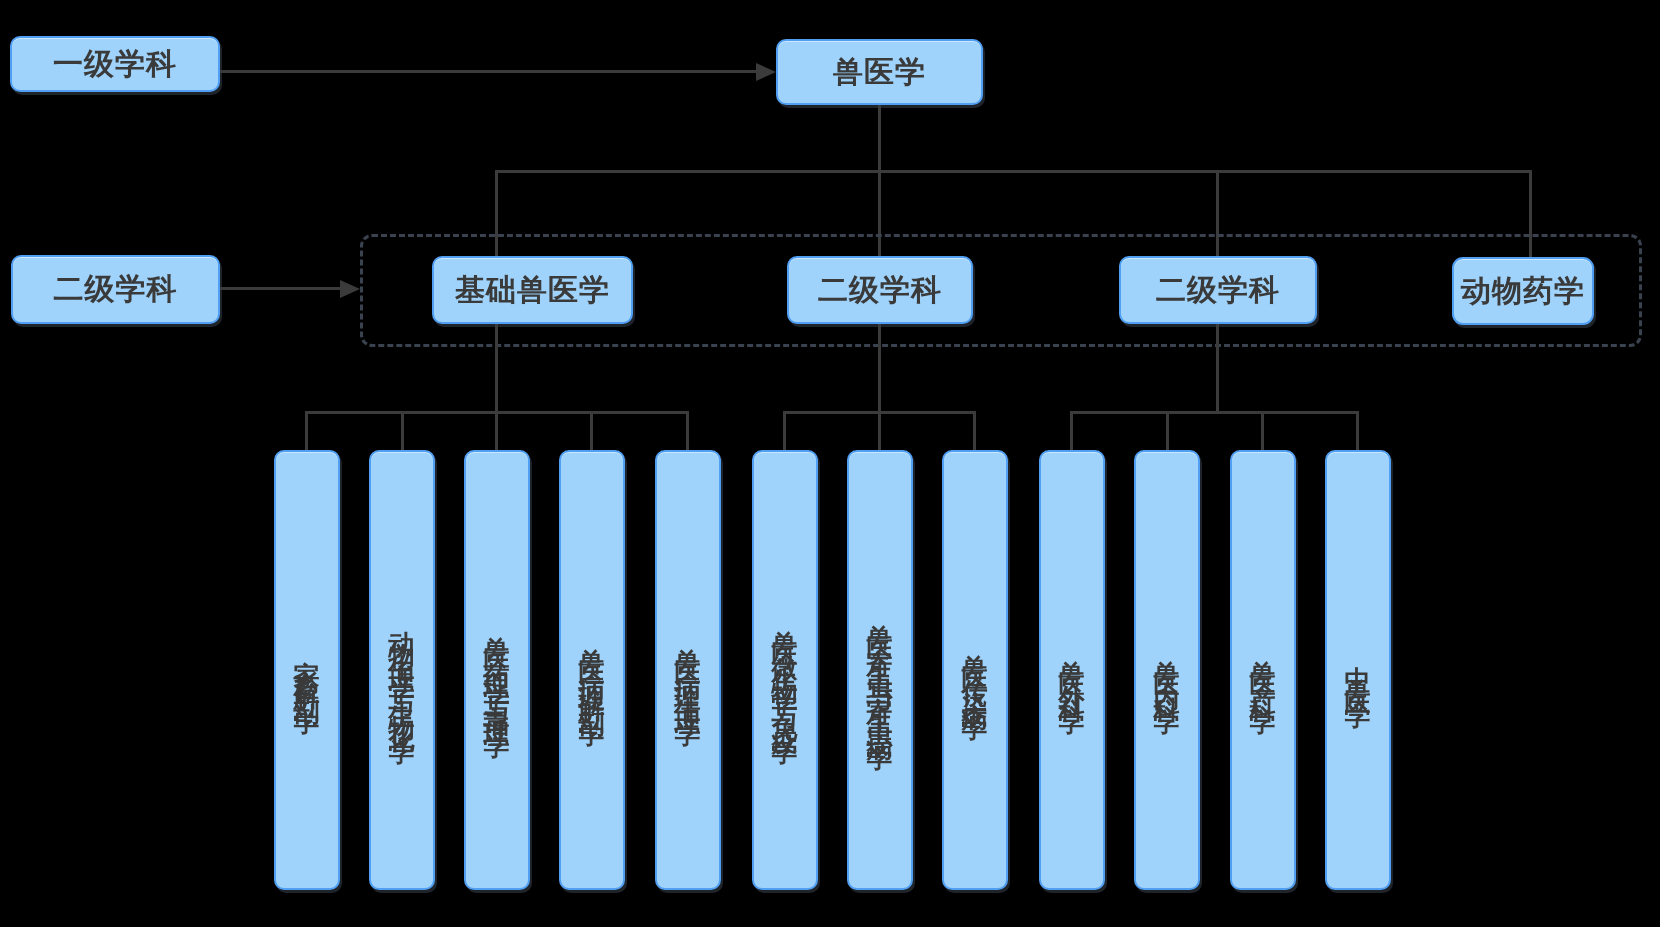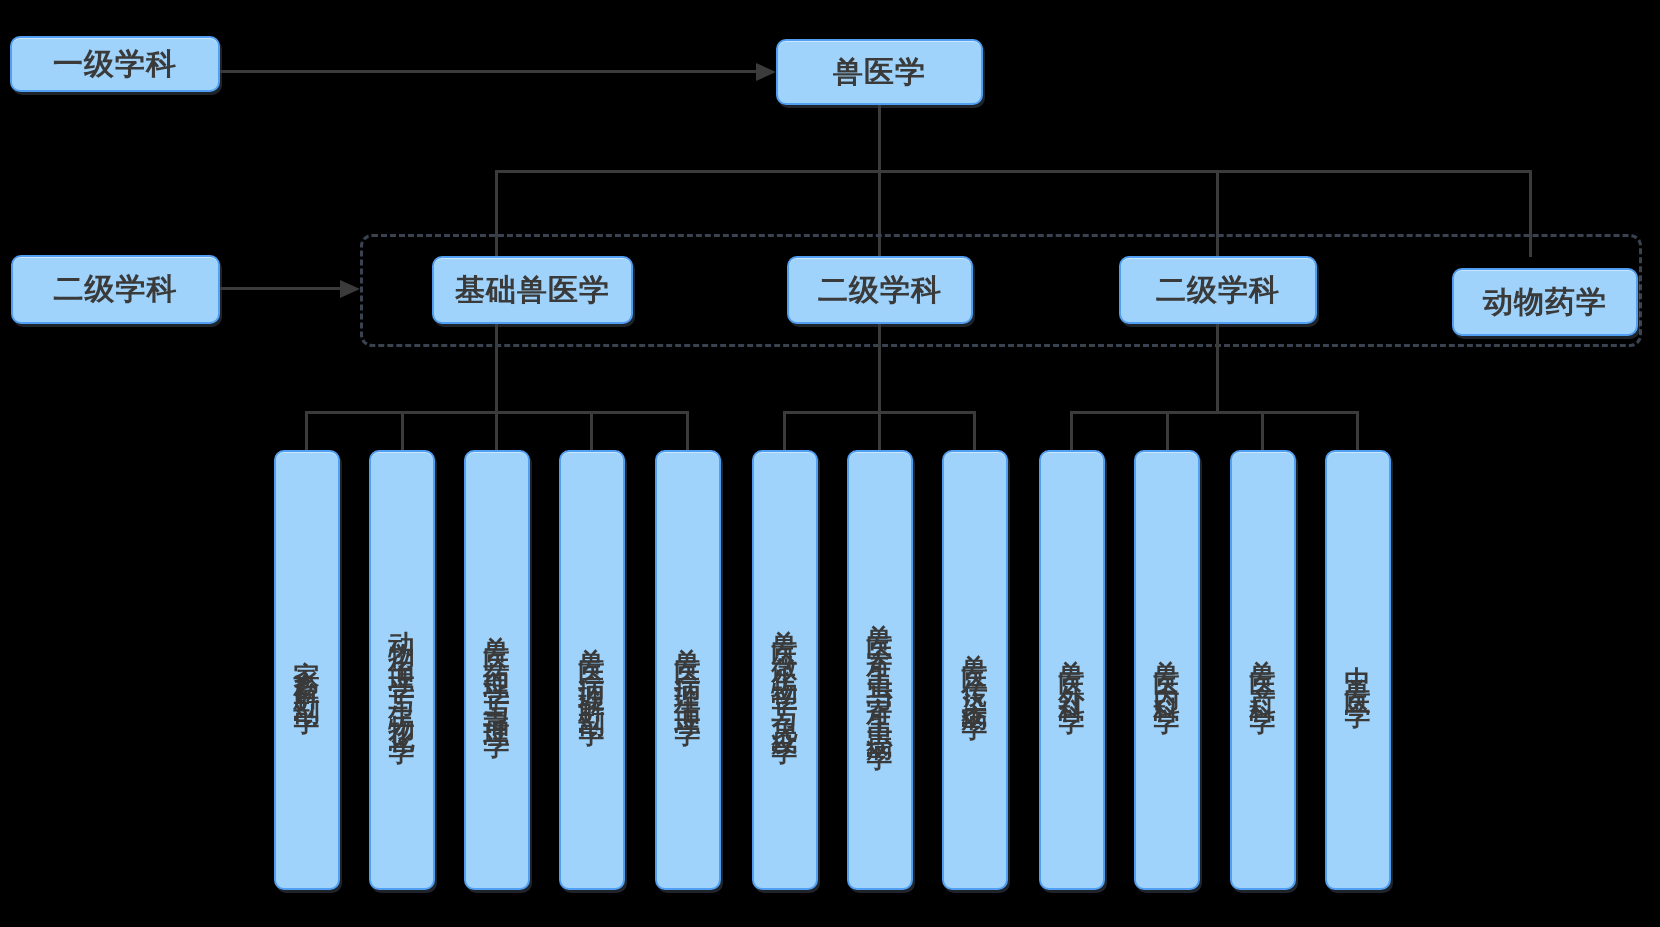--- a/index.html
+++ b/index.html
@@ -65,21 +65,21 @@
 
   <div class="node hnode" style="left:396px; top:256px; width:201px; height:68px;margin-left:36px;">
     <span>基础兽医学</span>
   </div>
   <div class="node hnode" style="left:787px; top:256px; width:186px; height:68px;">
     <span>二级学科</span>
   </div>
   <div class="node hnode" style="left:1119px; top:256px; width:198px; height:68px;">
     <span>二级学科</span>
   </div>
-  <div class="node hnode" style="left:1452px; top:268px; width:186px; height:68px;">
+  <div class="node hnode" style="left:1452px; top:257px; width:142px; height:68px;border-radius:11px;">
     <span>动物药学</span>
   </div>
 
   <div class="vline" style="left:495px; top:324px; height:90px;"></div>
   <div class="hline" style="left:305px; top:411px; width:384px;"></div>
   <div class="vline" style="left:305px; top:411px; height:39px;"></div>
   <div class="vline" style="left:401px; top:411px; height:39px;"></div>
   <div class="vline" style="left:495px; top:411px; height:39px;"></div>
   <div class="vline" style="left:590px; top:411px; height:39px;"></div>
   <div class="vline" style="left:686px; top:411px; height:39px;"></div>

